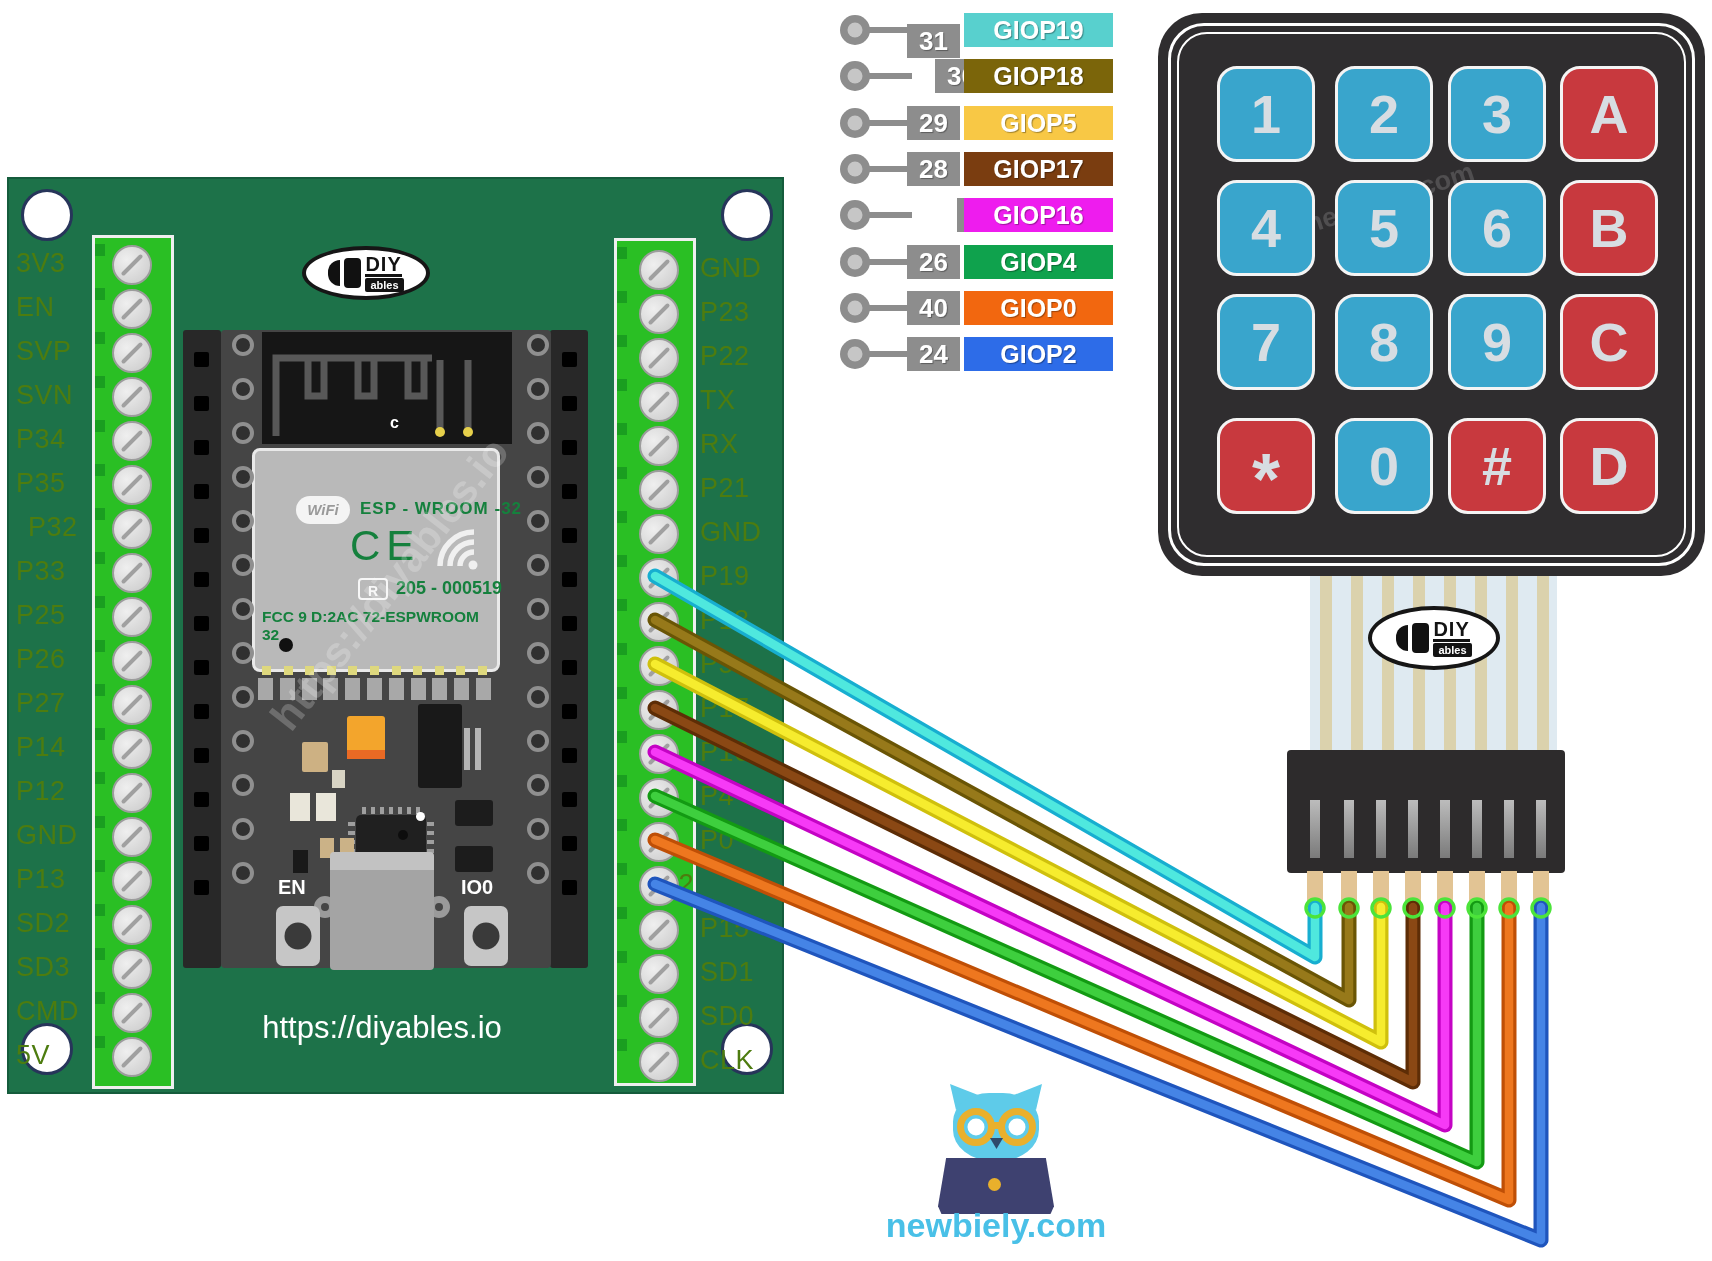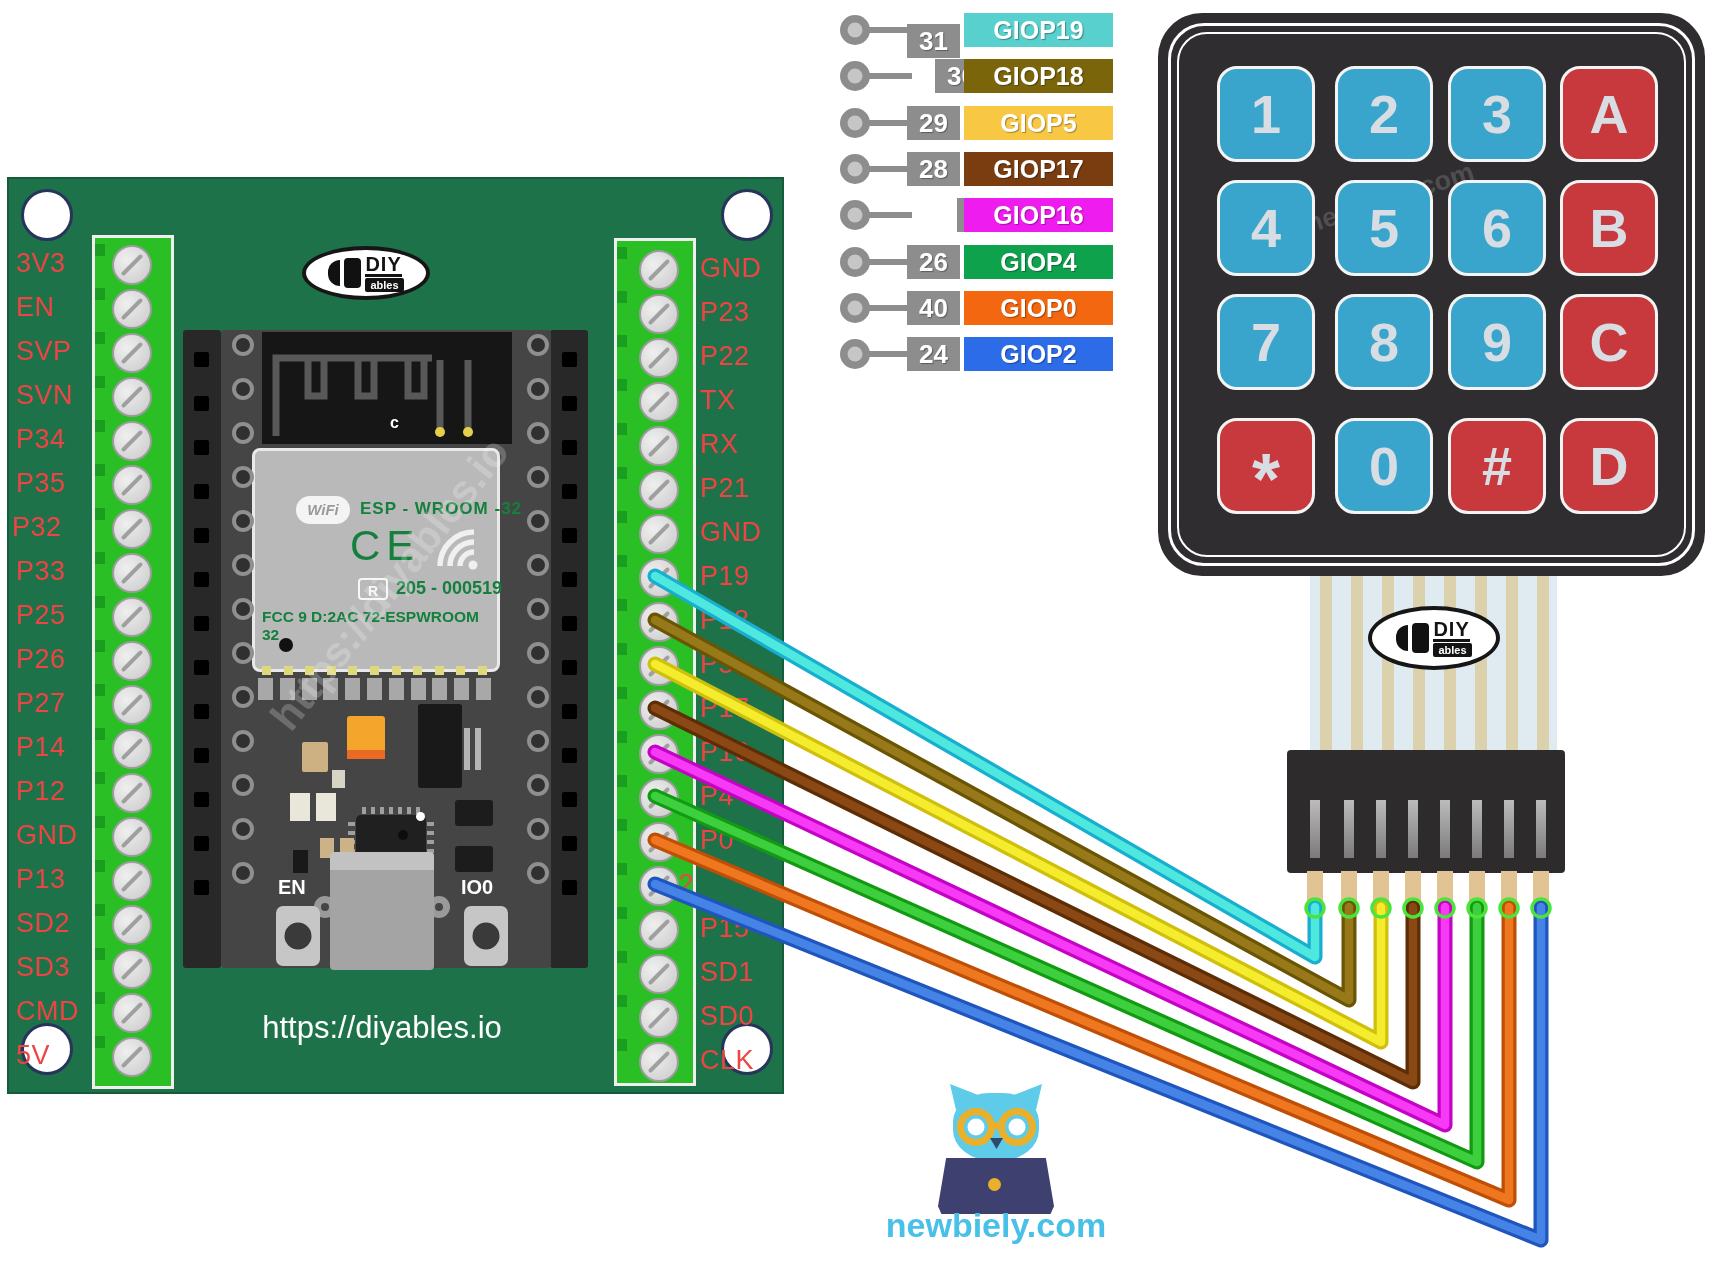--- a/index.html
+++ b/index.html
@@ -10,21 +10,21 @@
   
   .board{left:7px;top:177px;width:773px;height:913px;background:#1d7249;border:2px solid #155c3c;z-index:1;}
   .hole{width:46px;height:46px;border-radius:50%;background:#fff;border:3px solid #27355a;z-index:2;}
   .tstrip{width:76px;background:#2abf24;border:3px solid #efefef;z-index:2;}
   .tstrip::before{content:"";position:absolute;left:0;top:6px;bottom:6px;width:10px;
         background:repeating-linear-gradient(180deg,#1a9e20 0 12px,rgba(0,0,0,0) 12px 44px);}
   .screw{width:36px;height:36px;border-radius:50%;background:radial-gradient(circle at 35% 35%,#efefef,#c9c9c9);
         border:2px solid #9c9c9c;z-index:3;}
   .slot{position:absolute;left:50%;top:50%;width:4px;height:28px;background:#a0a0a0;border-radius:2px;
         transform:translate(-50%,-50%) rotate(45deg);}
-  .pin-label{height:36px;line-height:36px;color:#ef4444;font-size:27px;letter-spacing:.5px;z-index:2;}
+  .pin-label{height:36px;line-height:36px;color:#4d7c0f;font-size:27px;letter-spacing:.5px;z-index:2;}
 
   
   .hdr{width:38px;background:#282828;z-index:2;border-radius:3px;}
   .hhole{width:15px;height:15px;background:#000;border-radius:2px;z-index:3;}
   .mod{left:221px;top:330px;width:330px;height:638px;background:#454545;z-index:2;border-radius:4px;}
   .ant{left:262px;top:332px;width:250px;height:112px;background:#161616;z-index:3;}
   .mpad{width:22px;height:22px;border-radius:50%;background:#303030;border:4px solid #8f8f8f;z-index:4;box-sizing:border-box;}
   .shield{left:252px;top:448px;width:248px;height:224px;background:#b9b9b9;border:3px solid #e9e9e9;
           border-radius:8px;z-index:4;box-sizing:border-box;}
   .wifipill{left:296px;top:496px;width:54px;height:28px;background:#f4f4f4;border-radius:14px;z-index:5;
@@ -307,21 +307,21 @@
       <div class="slot"></div>
     </div>
     <div class="abs pin-label" style="left: 16px; top: 421px; width: 74px;">P34</div>
     <div class="abs screw" style="left: 112px; top: 421px;">
       <div class="slot"></div>
     </div>
     <div class="abs pin-label" style="left: 16px; top: 465px; width: 74px;">P35</div>
     <div class="abs screw" style="left: 112px; top: 465px;">
       <div class="slot"></div>
     </div>
-    <div class="abs pin-label" style="left: 12px; top: 509px; width: 74px;">P32</div>
+    <div class="abs pin-label" style="left: 28px; top: 509px; width: 74px;">P32</div>
     <div class="abs screw" style="left: 112px; top: 509px;">
       <div class="slot"></div>
     </div>
     <div class="abs pin-label" style="left: 16px; top: 553px; width: 74px;">P33</div>
     <div class="abs screw" style="left: 112px; top: 553px;">
       <div class="slot"></div>
     </div>
     <div class="abs pin-label" style="left: 16px; top: 597px; width: 74px;">P25</div>
     <div class="abs screw" style="left: 112px; top: 597px;">
       <div class="slot"></div>

